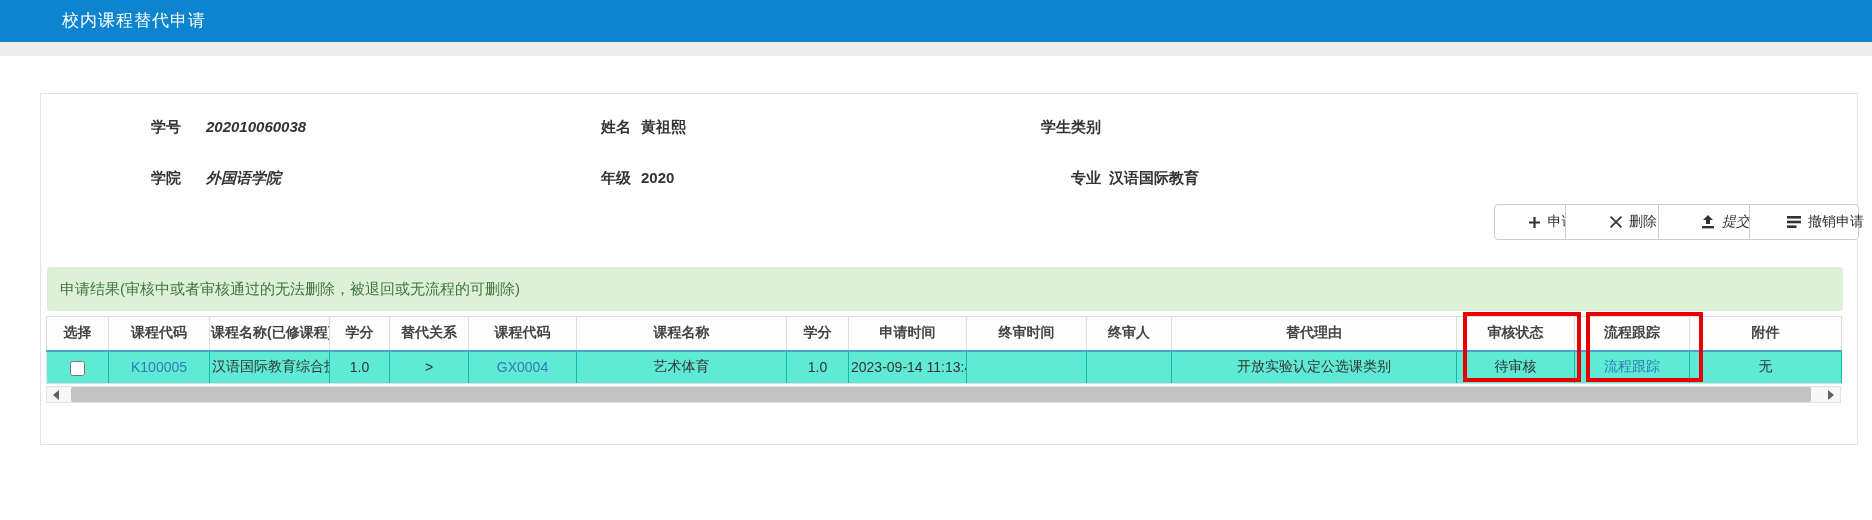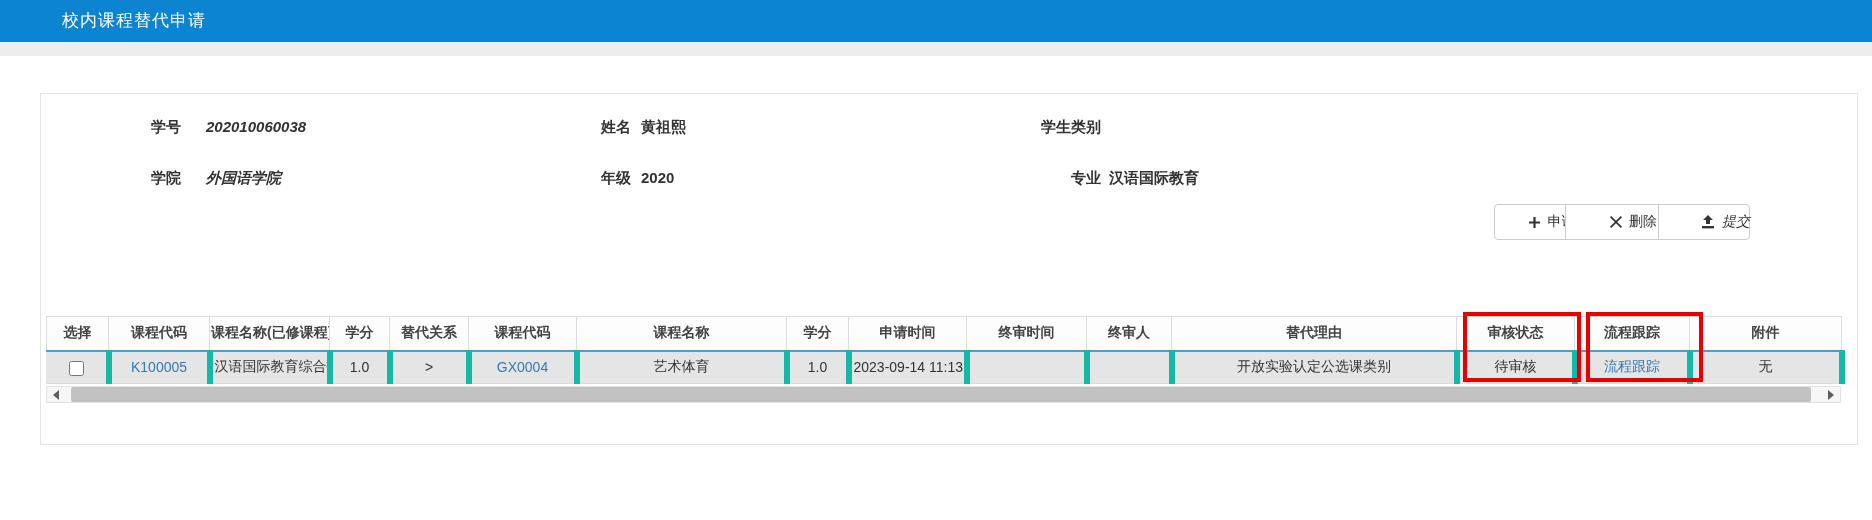--- a/index.html
+++ b/index.html
@@ -41,22 +41,22 @@
     background:#dff0d8; color:#3c763d; font-size:15px; line-height:44px;
     padding-left:13px; border-radius:3px; white-space:nowrap; overflow:hidden; }
 
   
   table.grid { position:absolute; left:5px; top:222px; width:1795px;
     border-collapse:collapse; table-layout:fixed; }
   table.grid th { height:34px; font-size:14px; font-weight:bold; color:#444;
     background:#fdfdfd; border-top:1px solid #ddd; border-right:1px solid #ddd;
     border-bottom:2px solid #44a0d9; text-align:center; white-space:nowrap; overflow:hidden; padding:3px 1px; }
   table.grid th:first-child { border-left:1px solid #ddd; }
-  table.grid td { height:33px; font-size:14px; color:#333; background:#e5e5e5;
-    border-right:6px solid #14b8a6; border-bottom:1px solid #ddd; text-align:center;
+  table.grid td { height:33px; font-size:14px; color:#333; background:#5eead4;
+    border-right:1px solid #14b8a6; border-bottom:1px solid #ddd; text-align:center;
     white-space:nowrap; overflow:hidden; padding:0 2px; }
   table.grid td:first-child { border-left:1px solid #e9e9e9; }
   td.clip-left { text-align:left; padding-left:4px; }
   .link { color:#337ab7; text-decoration:none; cursor:pointer; }
   .chk { width:15px; height:15px; vertical-align:middle; cursor:pointer; }
 
   
   .red-box { position:absolute; border:4px solid #e80000; background:transparent; z-index:5; }
   .box1 { left:1422px; top:218px; width:118px; height:70px; }
   .box2 { left:1545px; top:218px; width:117px; height:70px; }
@@ -119,22 +119,33 @@
       </div>
       <div class="btn w3">
         <span>
           <svg width="14" height="14" viewBox="0 0 14 14">
               <path d="M7 0l5 5H9v4H5V5H2z" fill="#333"></path>
               <rect x="1" y="11" width="12" height="2.4" fill="#333"></rect>
             </svg>
         </span>
         <span>提交</span>
       </div>
+      <div class="btn w4">
+        <span>
+          <svg width="14" height="12" viewBox="0 0 14 12">
+              <rect x="0" y="0" width="14" height="2.6" fill="#333"></rect>
+              <rect x="0" y="4.7" width="14" height="2.6" fill="#333"></rect>
+              <rect x="0" y="9.4" width="9.5" height="2.6" fill="#333"></rect>
+            </svg>
+        </span>
+        <span>撤销申请</span>
+      </div>
     </div>
 
+    <div class="notice">申请结果(审核中或者审核通过的无法删除，被退回或无流程的可删除)</div>
 
     <table class="grid">
       <colgroup>
         <col style="width:62px">
           <col style="width:101px">
           <col style="width:120px">
           <col style="width:60px">
         <col style="width:79px">
           <col style="width:108px">
           <col style="width:210px">

